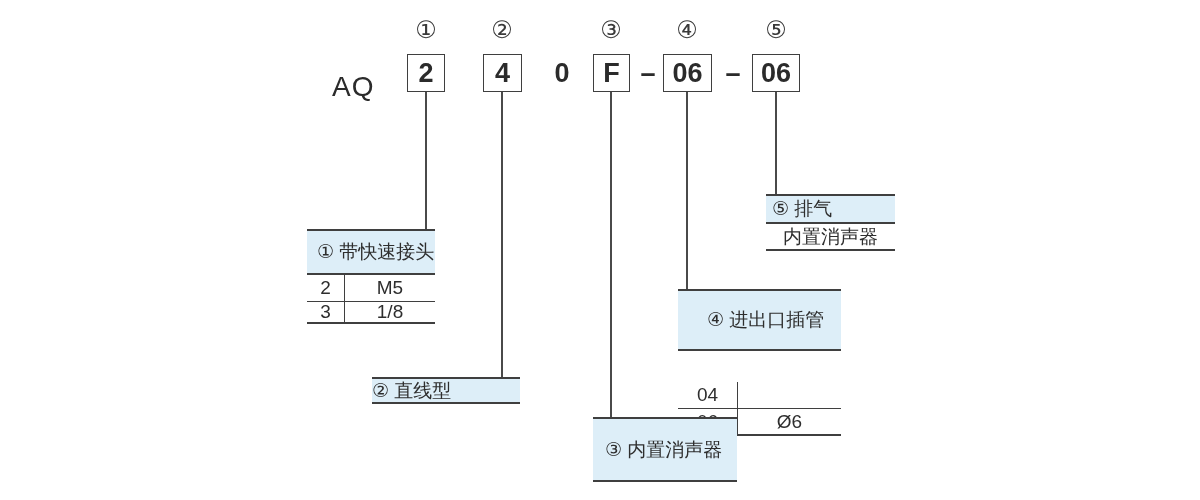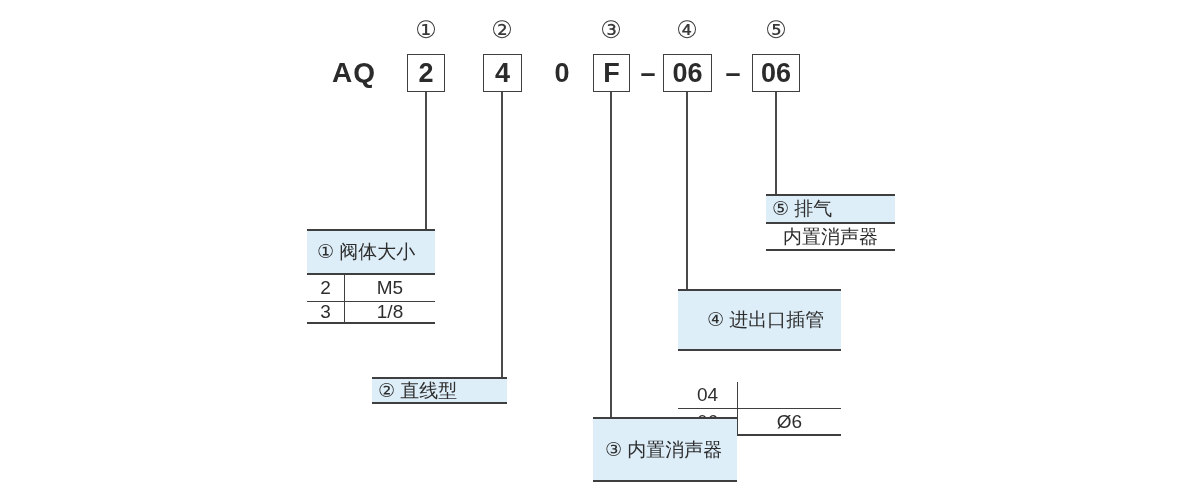--- a/index.html
+++ b/index.html
@@ -8,22 +8,22 @@
     position:relative; width:1200px; height:500px; background:#ffffff;
     font-family:"Liberation Sans","DejaVu Sans",sans-serif; color:#2e2e2e; overflow:hidden;
   }
   
   .marker {
     position:absolute; top:16px; width:40px; text-align:center;
     font-size:24px; color:#3a3a3a; line-height:28px;
   }
   
   .code-prefix {
-    position:absolute; top:54px; height:38px; display:flex; align-items:center;
-    font-size:28px; font-weight:bold; letter-spacing:1px; color:#2b2b2b;
+    position:absolute; top:68px; height:38px; display:flex; align-items:center;
+    font-size:28px; font-weight:normal; letter-spacing:1px; color:#2b2b2b;
   }
   .codebox {
     position:absolute; top:54px; height:38px; border:1.5px solid #3f3f3f; background:#ffffff;
     display:flex; align-items:center; justify-content:center;
     font-size:27px; font-weight:bold; color:#2b2b2b;
   }
   .codechar {
     position:absolute; top:54px; height:38px; display:flex; align-items:center; justify-content:center;
     font-size:27px; font-weight:bold; color:#2b2b2b;
   }
@@ -76,21 +76,21 @@
   <div class="vline" style="left:775px; top:92px; height:102px;"></div>
 
   <div class="tbl" style="left:766px; top:194px; width:129px;">
     <div class="thead" style="height:30px; padding-left:6px;">⑤ 排气</div>
     <div class="trow last" style="height:27px;">
       <span class="tval">内置消声器</span>
     </div>
   </div>
 
   <div class="tbl" style="left:307px; top:229px; width:128px;">
-    <div class="thead" style="height:46px; padding-left:10px;">① 阀体大小</div>
+    <div class="thead" style="height:46px; padding-left:10px;">① 带快速接头</div>
     <div class="trow" style="height:27px;">
       <span class="tcode" style="width:38px;">2</span>
       <span class="tval">M5</span>
     </div>
     <div class="trow last" style="height:22px;">
       <span class="tcode" style="width:38px;">3</span>
       <span class="tval">1/8</span>
     </div>
   </div>
 
@@ -98,17 +98,17 @@
     <div class="thead" style="height:62px; padding-left:29px;">④ 进出口插管</div>
     <div class="trow" style="height:27px;margin-top:31px;">
       <span class="tcode" style="width:60px;">04</span>
     </div>
     <div class="trow last" style="height:27px;">
       <span class="tcode" style="width:60px;">06</span>
       <span class="tval">Ø6</span>
     </div>
   </div>
 
-  <div class="band" style="left:372px; top:377px; width:135px; height:27px; padding-left:6px;">② 直线型</div>
+  <div class="band" style="left:372px; top:377px; width:148px; height:27px; padding-left:0;">② 直线型</div>
 
   <div class="band" style="left:593px; top:417px; width:144px; height:65px; padding-left:12px;">③ 内置消声器</div>
 
 </div>
 
 </body></html>

